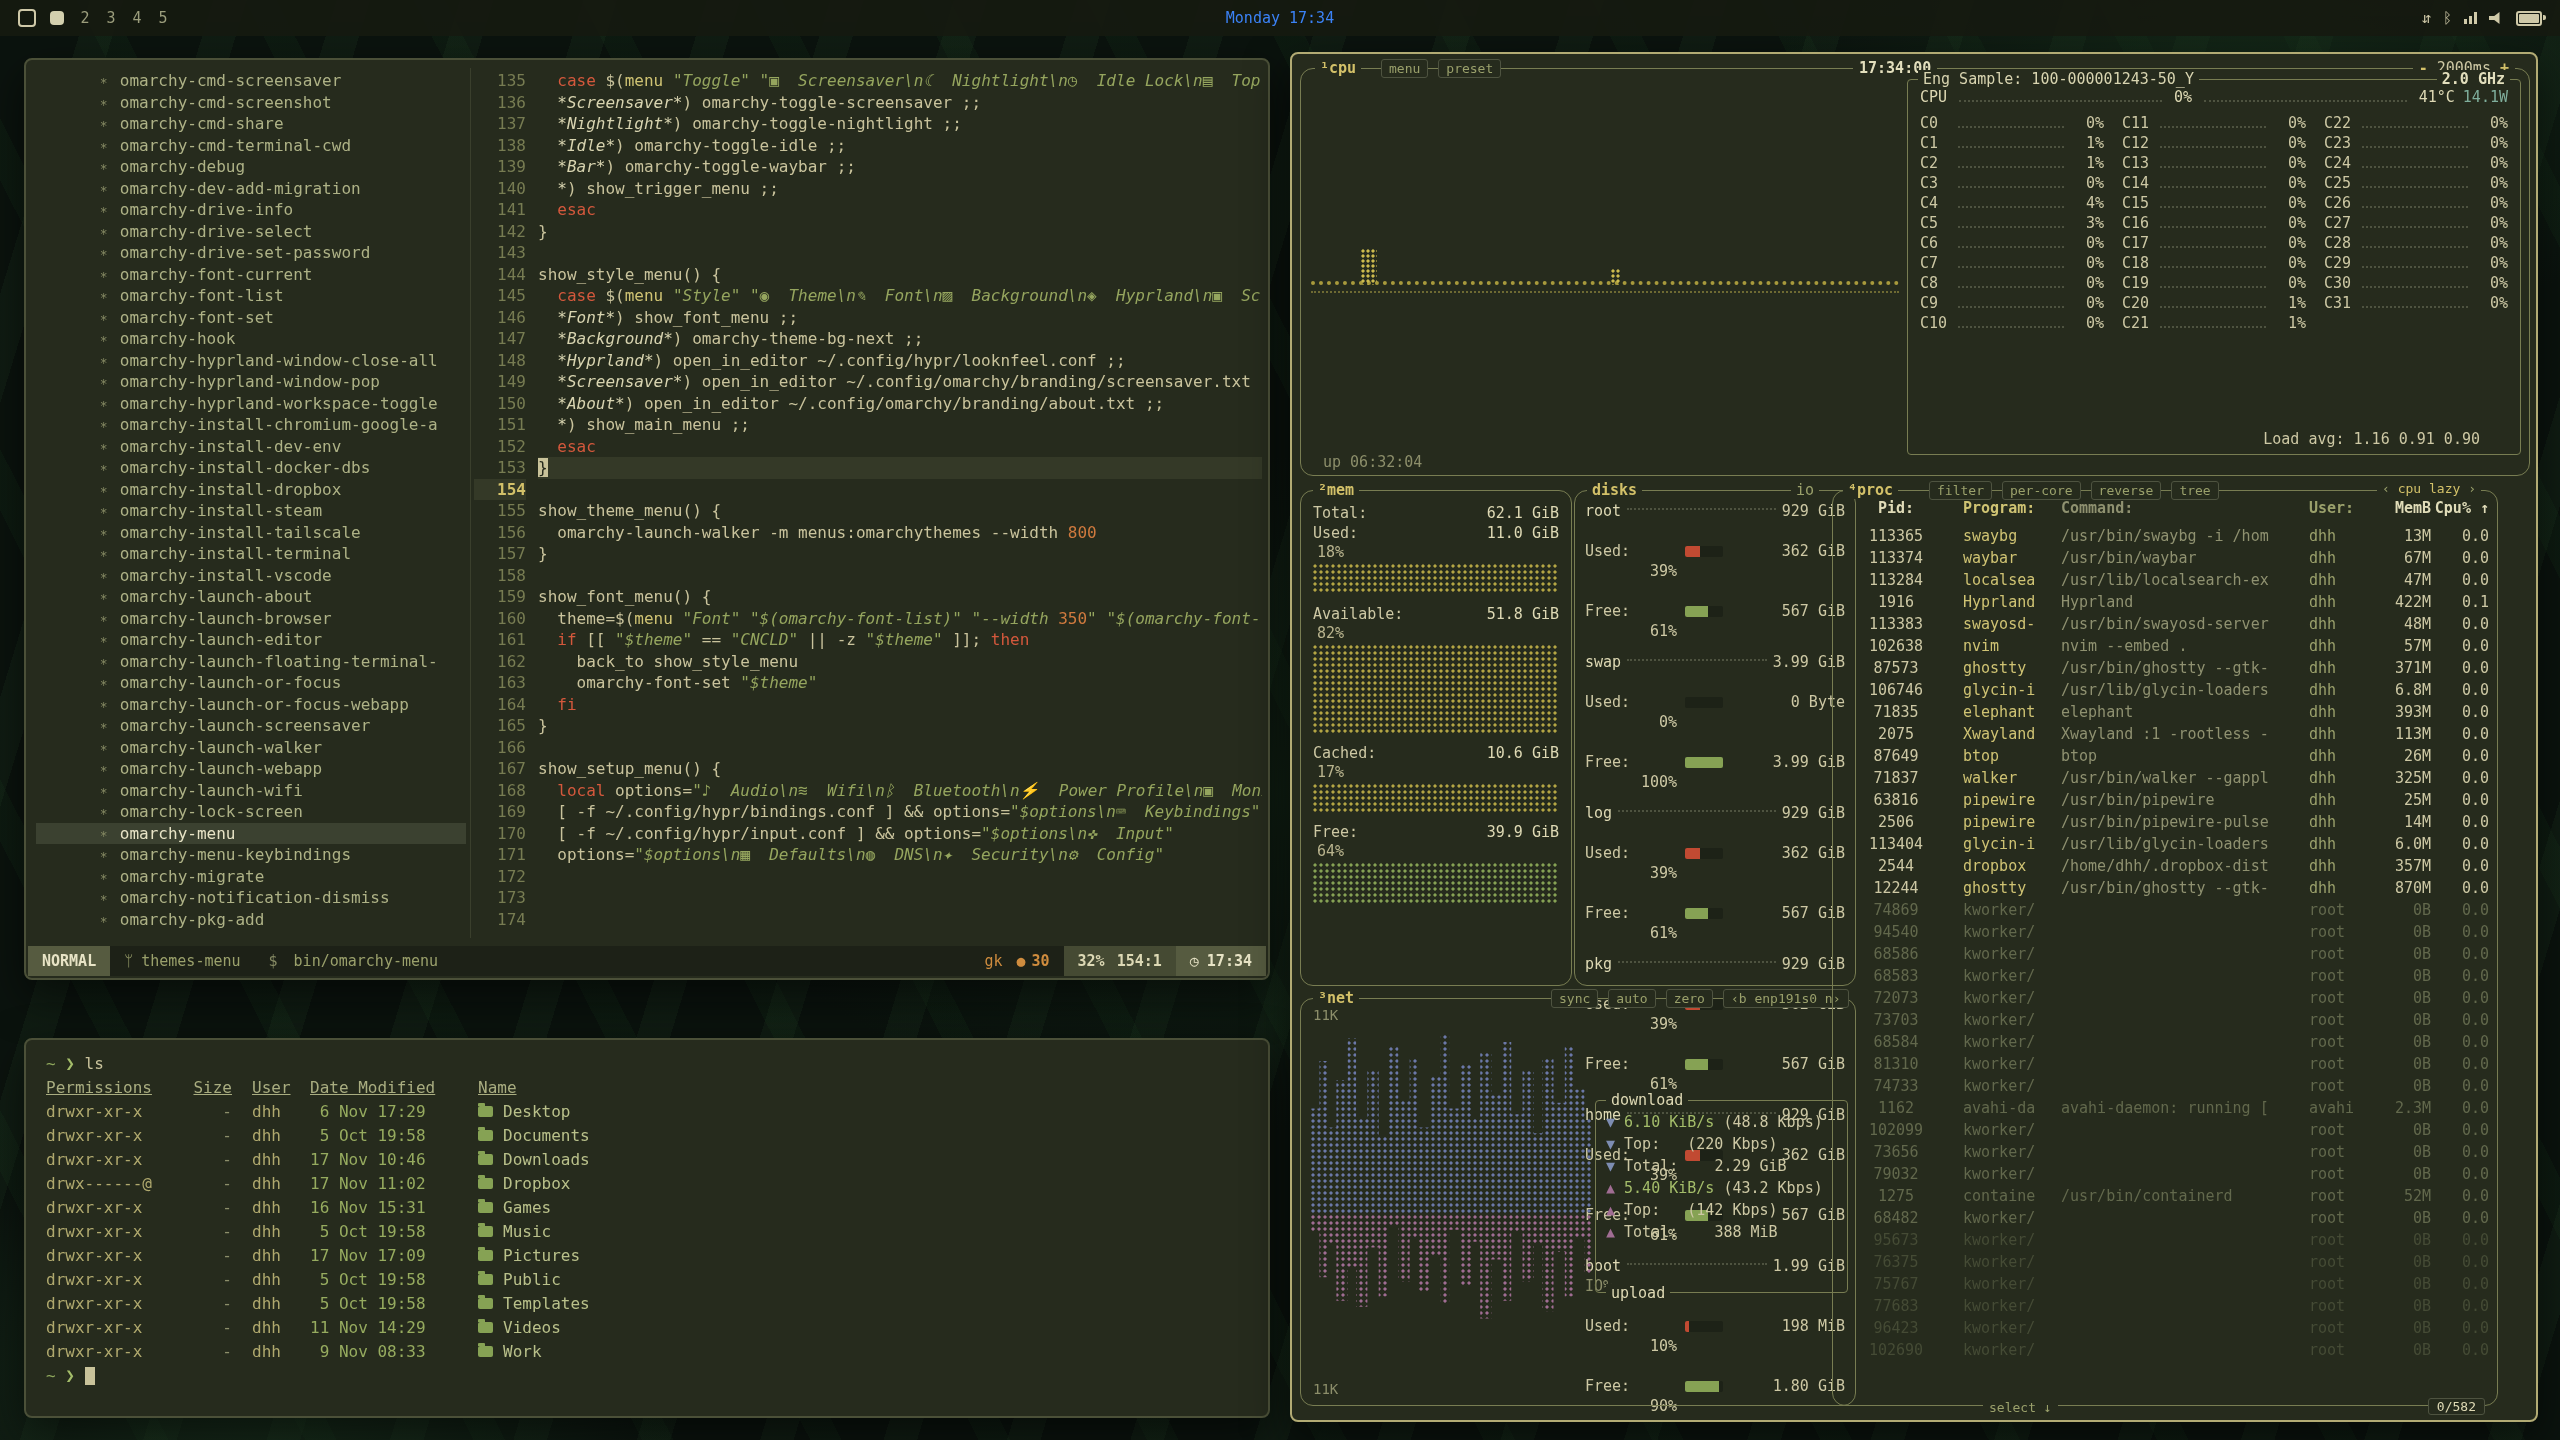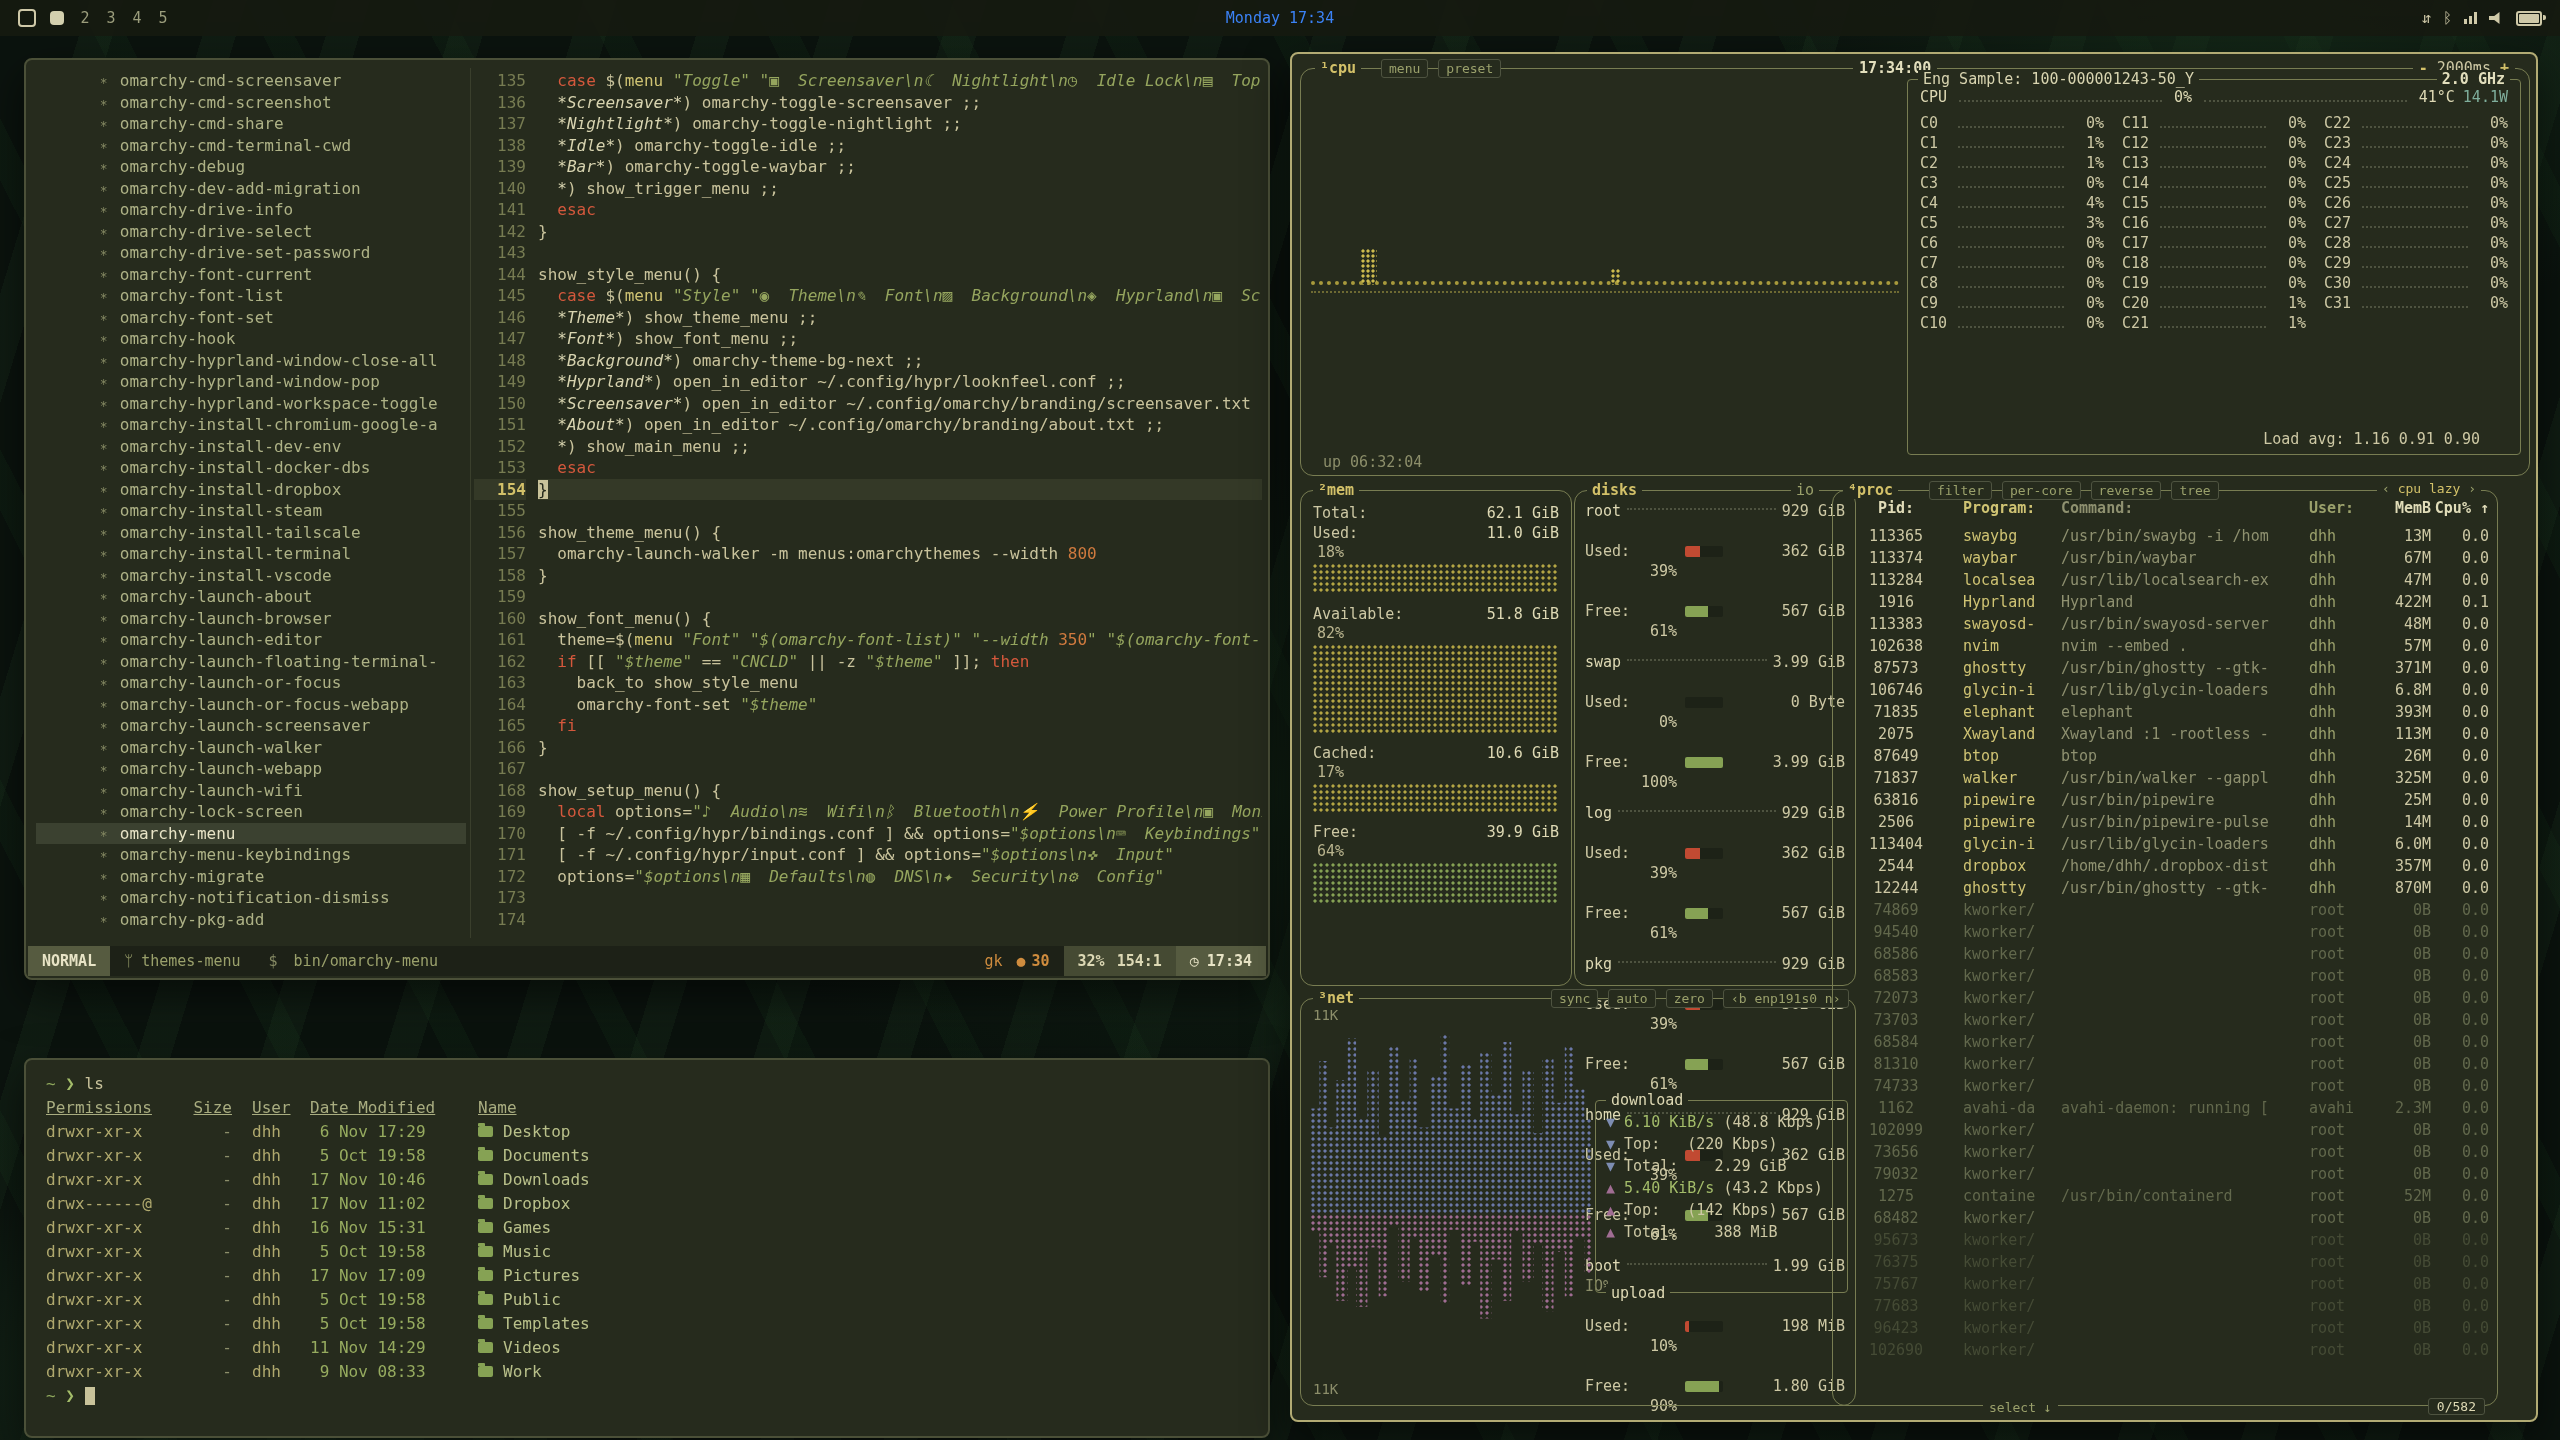--- a/index.html
+++ b/index.html
@@ -35,21 +35,21 @@
   .bars i{width:3px;background:#cfc9a8;display:block;}
   .vol{width:15px;height:12px;margin-left:12px;background:#cfc9a8;display:inline-block;
     clip-path:polygon(0 33%,35% 33%,70% 0,70% 100%,35% 67%,0 67%);}
   .batt{width:22px;height:11px;border:2px solid #cfc9a8;border-radius:3px;position:relative;margin-left:12px;display:inline-block;}
   .batt::after{content:"";position:absolute;right:-6px;top:2px;width:3px;height:5px;background:#cfc9a8;border-radius:0 2px 2px 0;}
   .batt::before{content:"";position:absolute;inset:1px;background:#cfc9a8;border-radius:1px;}
   
   .win{position:absolute;background:var(--bg);border:2px solid var(--winb);border-radius:8px;
     box-shadow:0 16px 44px rgba(0,0,0,.55);box-sizing:border-box;}
   .win.editor{left:24px;top:58px;width:1246px;height:922px;}
-  .win.term{left:24px;top:1038px;width:1246px;height:380px;margin-top:20px;}
+  .win.term{left:24px;top:1038px;width:1246px;height:380px;}
   .win.btop{left:1290px;top:52px;width:1248px;height:1370px;border-color:var(--focusb);}
   
   #tree{position:absolute;left:10px;top:10px;width:430px;bottom:44px;overflow:hidden;
     font-size:16px;line-height:21.5px;color:var(--tree);}
   .titem{padding-left:64px;white-space:pre;display:flex;align-items:center;}
   .titem.active{background:#3b4130;color:#e8e4c6;}
   .ticon{color:#848862;margin-right:12px;font-size:13px;}
   .vsep{position:absolute;left:444px;top:8px;bottom:40px;width:1px;background:#3a3f2c;}
   #gutter{position:absolute;left:448px;top:10px;width:52px;bottom:44px;text-align:right;
     font-size:16px;line-height:21.5px;color:#777c52;overflow:hidden;}
@@ -295,21 +295,20 @@
       <div class="cline"><span class="tk-d">  </span><span class="tk-p">*Screensaver*</span><span class="tk-d">) omarchy-toggle-screensaver ;;</span></div>
       <div class="cline"><span class="tk-d">  </span><span class="tk-p">*Nightlight*</span><span class="tk-d">) omarchy-toggle-nightlight ;;</span></div>
       <div class="cline"><span class="tk-d">  </span><span class="tk-p">*Idle*</span><span class="tk-d">) omarchy-toggle-idle ;;</span></div>
       <div class="cline"><span class="tk-d">  </span><span class="tk-p">*Bar*</span><span class="tk-d">) omarchy-toggle-waybar ;;</span></div>
       <div class="cline"><span class="tk-d">  </span><span class="tk-p">*</span><span class="tk-d">) show_trigger_menu ;;</span></div>
       <div class="cline"><span class="tk-d">  </span><span class="tk-k">esac</span></div>
       <div class="cline"><span class="tk-d">}</span></div>
       <div class="cline">&nbsp;</div>
       <div class="cline"><span class="tk-d">show_style_menu() {</span></div>
       <div class="cline"><span class="tk-d">  </span><span class="tk-k">case</span><span class="tk-d"> $(</span><span class="tk-b">menu</span><span class="tk-d"> </span><span class="tk-s">"Style"</span><span class="tk-d"> </span><span class="tk-s">"◉  Theme\n✎  Font\n▨  Background\n◈  Hyprland\n▣  Sc</span></div>
-      <div class="cline"><span class="tk-d">  </span><span class="tk-p">*Theme*</span><span class="tk-d">) show_theme_menu ;;</span></div>
       <div class="cline"><span class="tk-d">  </span><span class="tk-p">*Font*</span><span class="tk-d">) show_font_menu ;;</span></div>
       <div class="cline"><span class="tk-d">  </span><span class="tk-p">*Background*</span><span class="tk-d">) omarchy-theme-bg-next ;;</span></div>
       <div class="cline"><span class="tk-d">  </span><span class="tk-p">*Hyprland*</span><span class="tk-d">) open_in_editor ~/.config/hypr/looknfeel.conf ;;</span></div>
       <div class="cline"><span class="tk-d">  </span><span class="tk-p">*Screensaver*</span><span class="tk-d">) open_in_editor ~/.config/omarchy/branding/screensaver.txt</span></div>
       <div class="cline"><span class="tk-d">  </span><span class="tk-p">*About*</span><span class="tk-d">) open_in_editor ~/.config/omarchy/branding/about.txt ;;</span></div>
       <div class="cline"><span class="tk-d">  </span><span class="tk-p">*</span><span class="tk-d">) show_main_menu ;;</span></div>
       <div class="cline"><span class="tk-d">  </span><span class="tk-k">esac</span></div>
       <div class="cline cur"><span class="tk-d">}</span></div>
       <div class="cline">&nbsp;</div>
       <div class="cline"><span class="tk-d">show_theme_menu() {</span></div>

